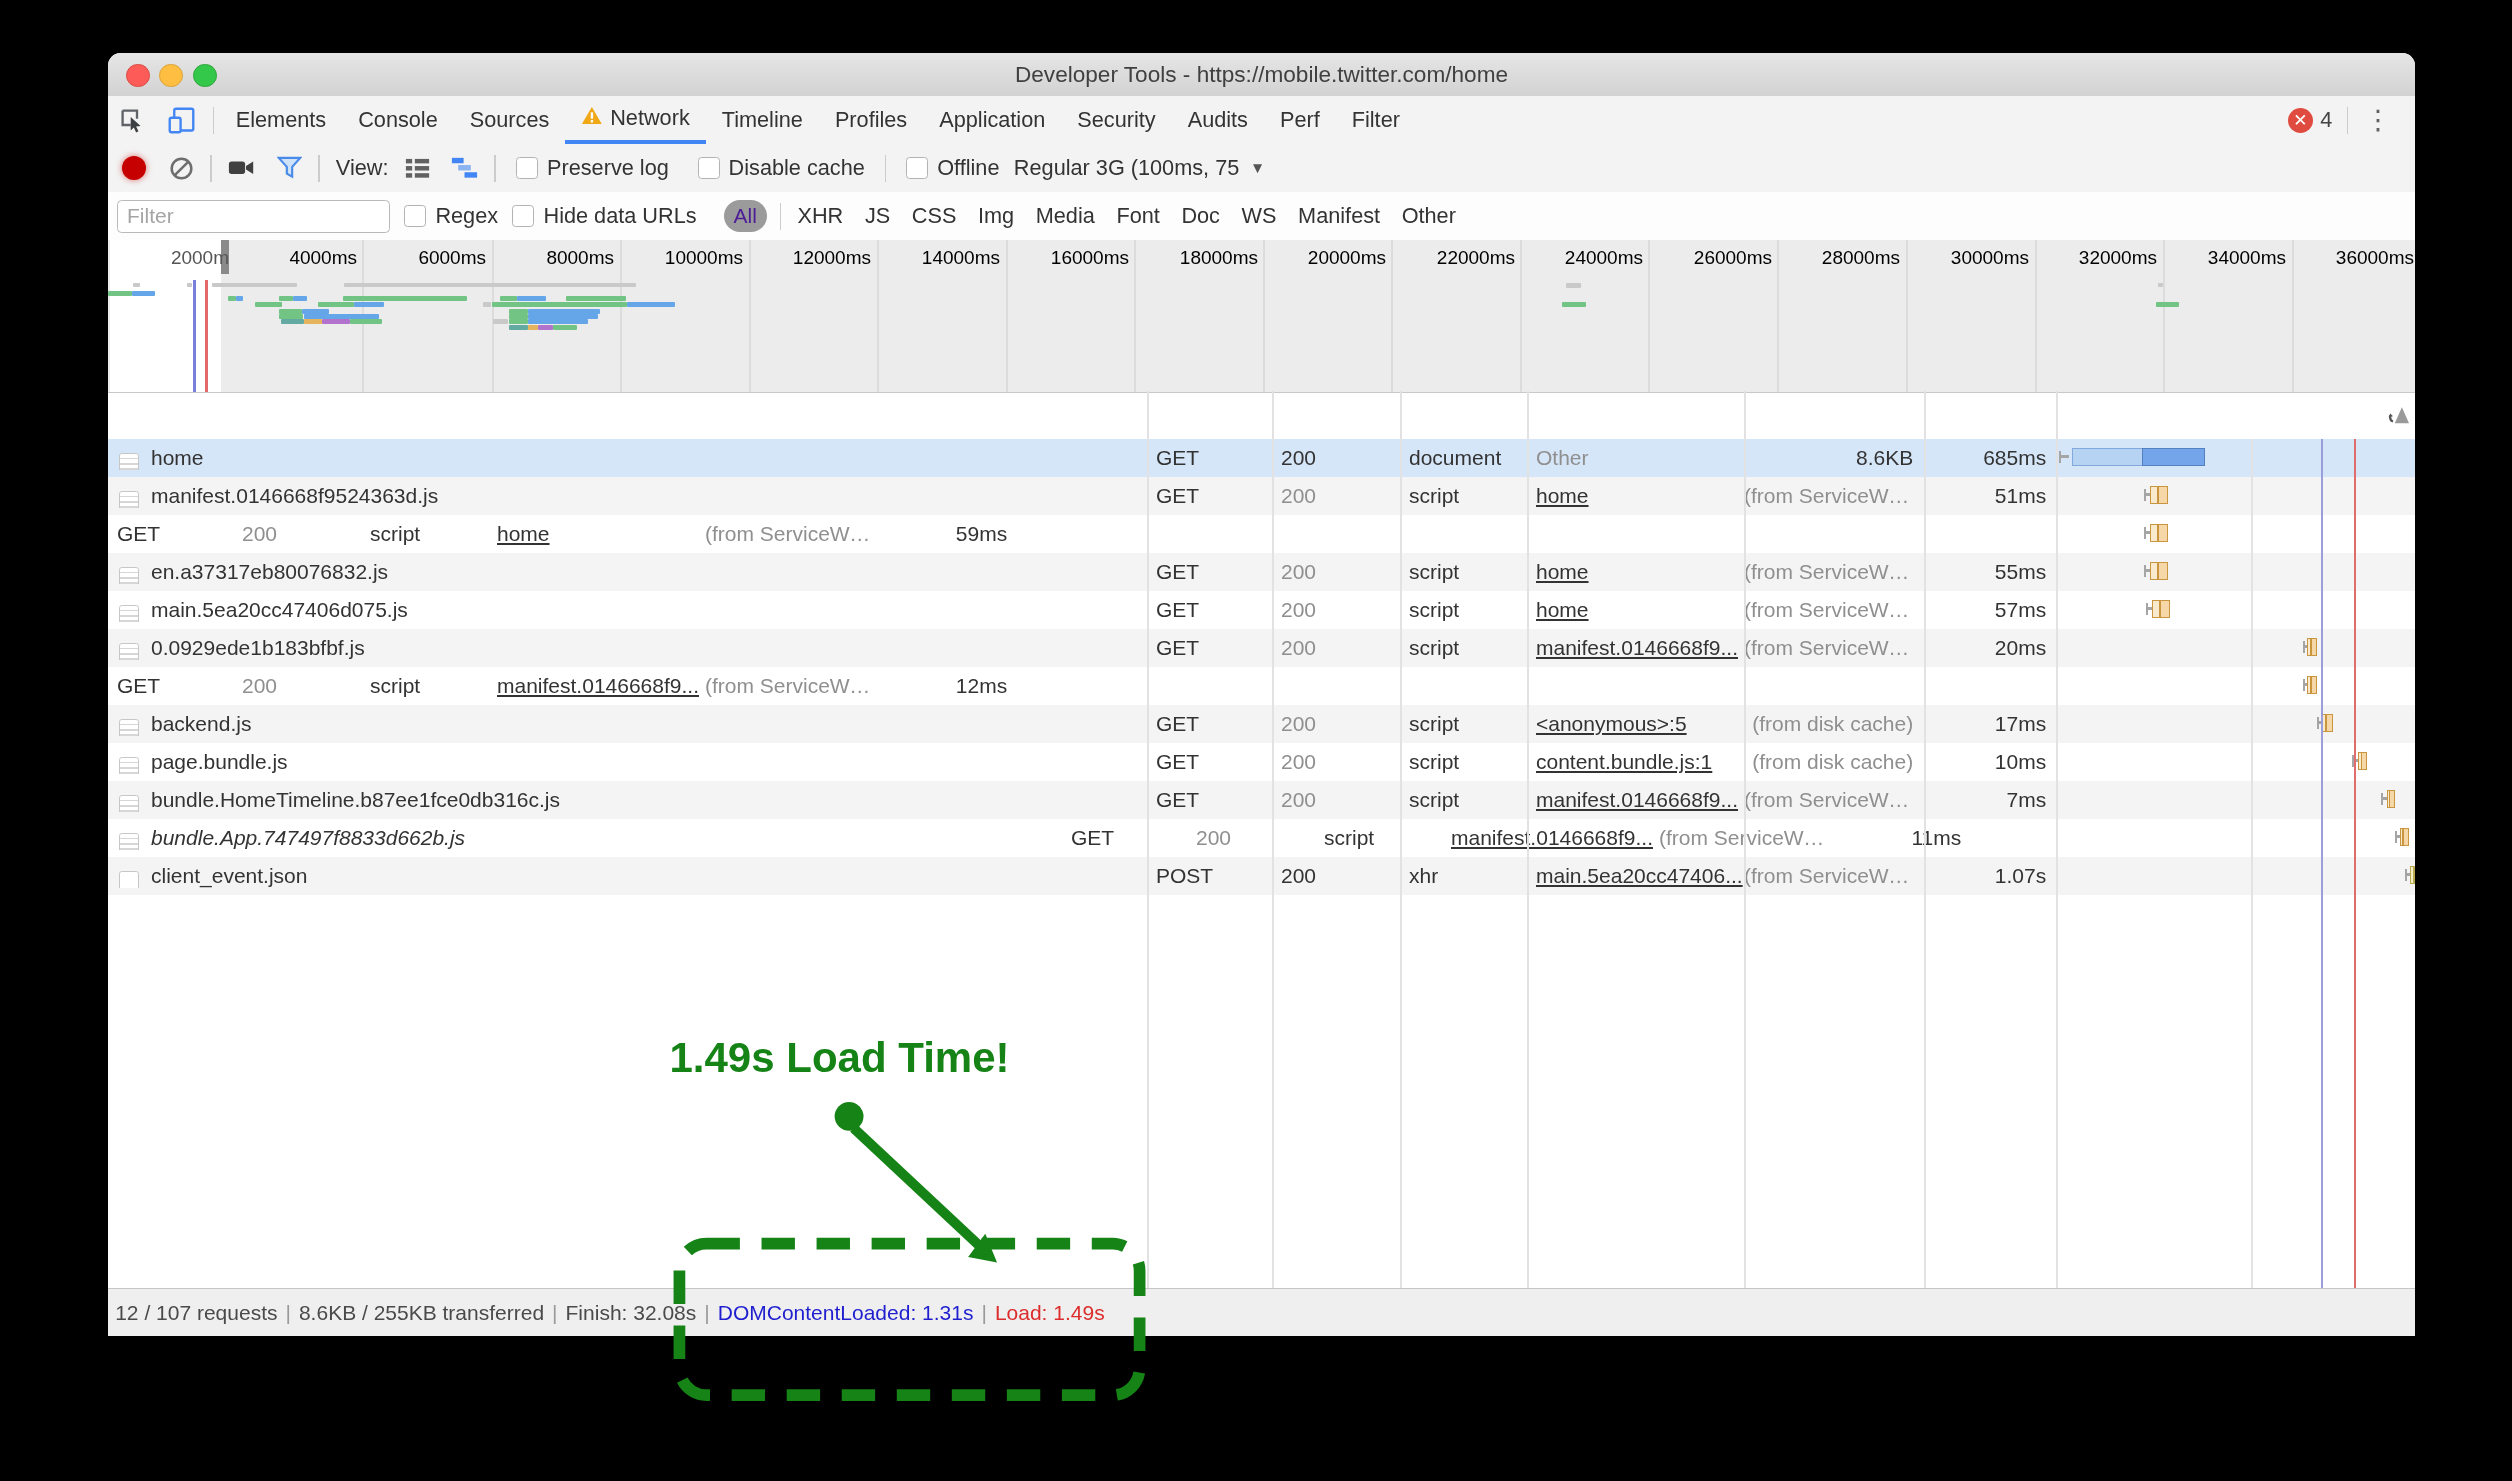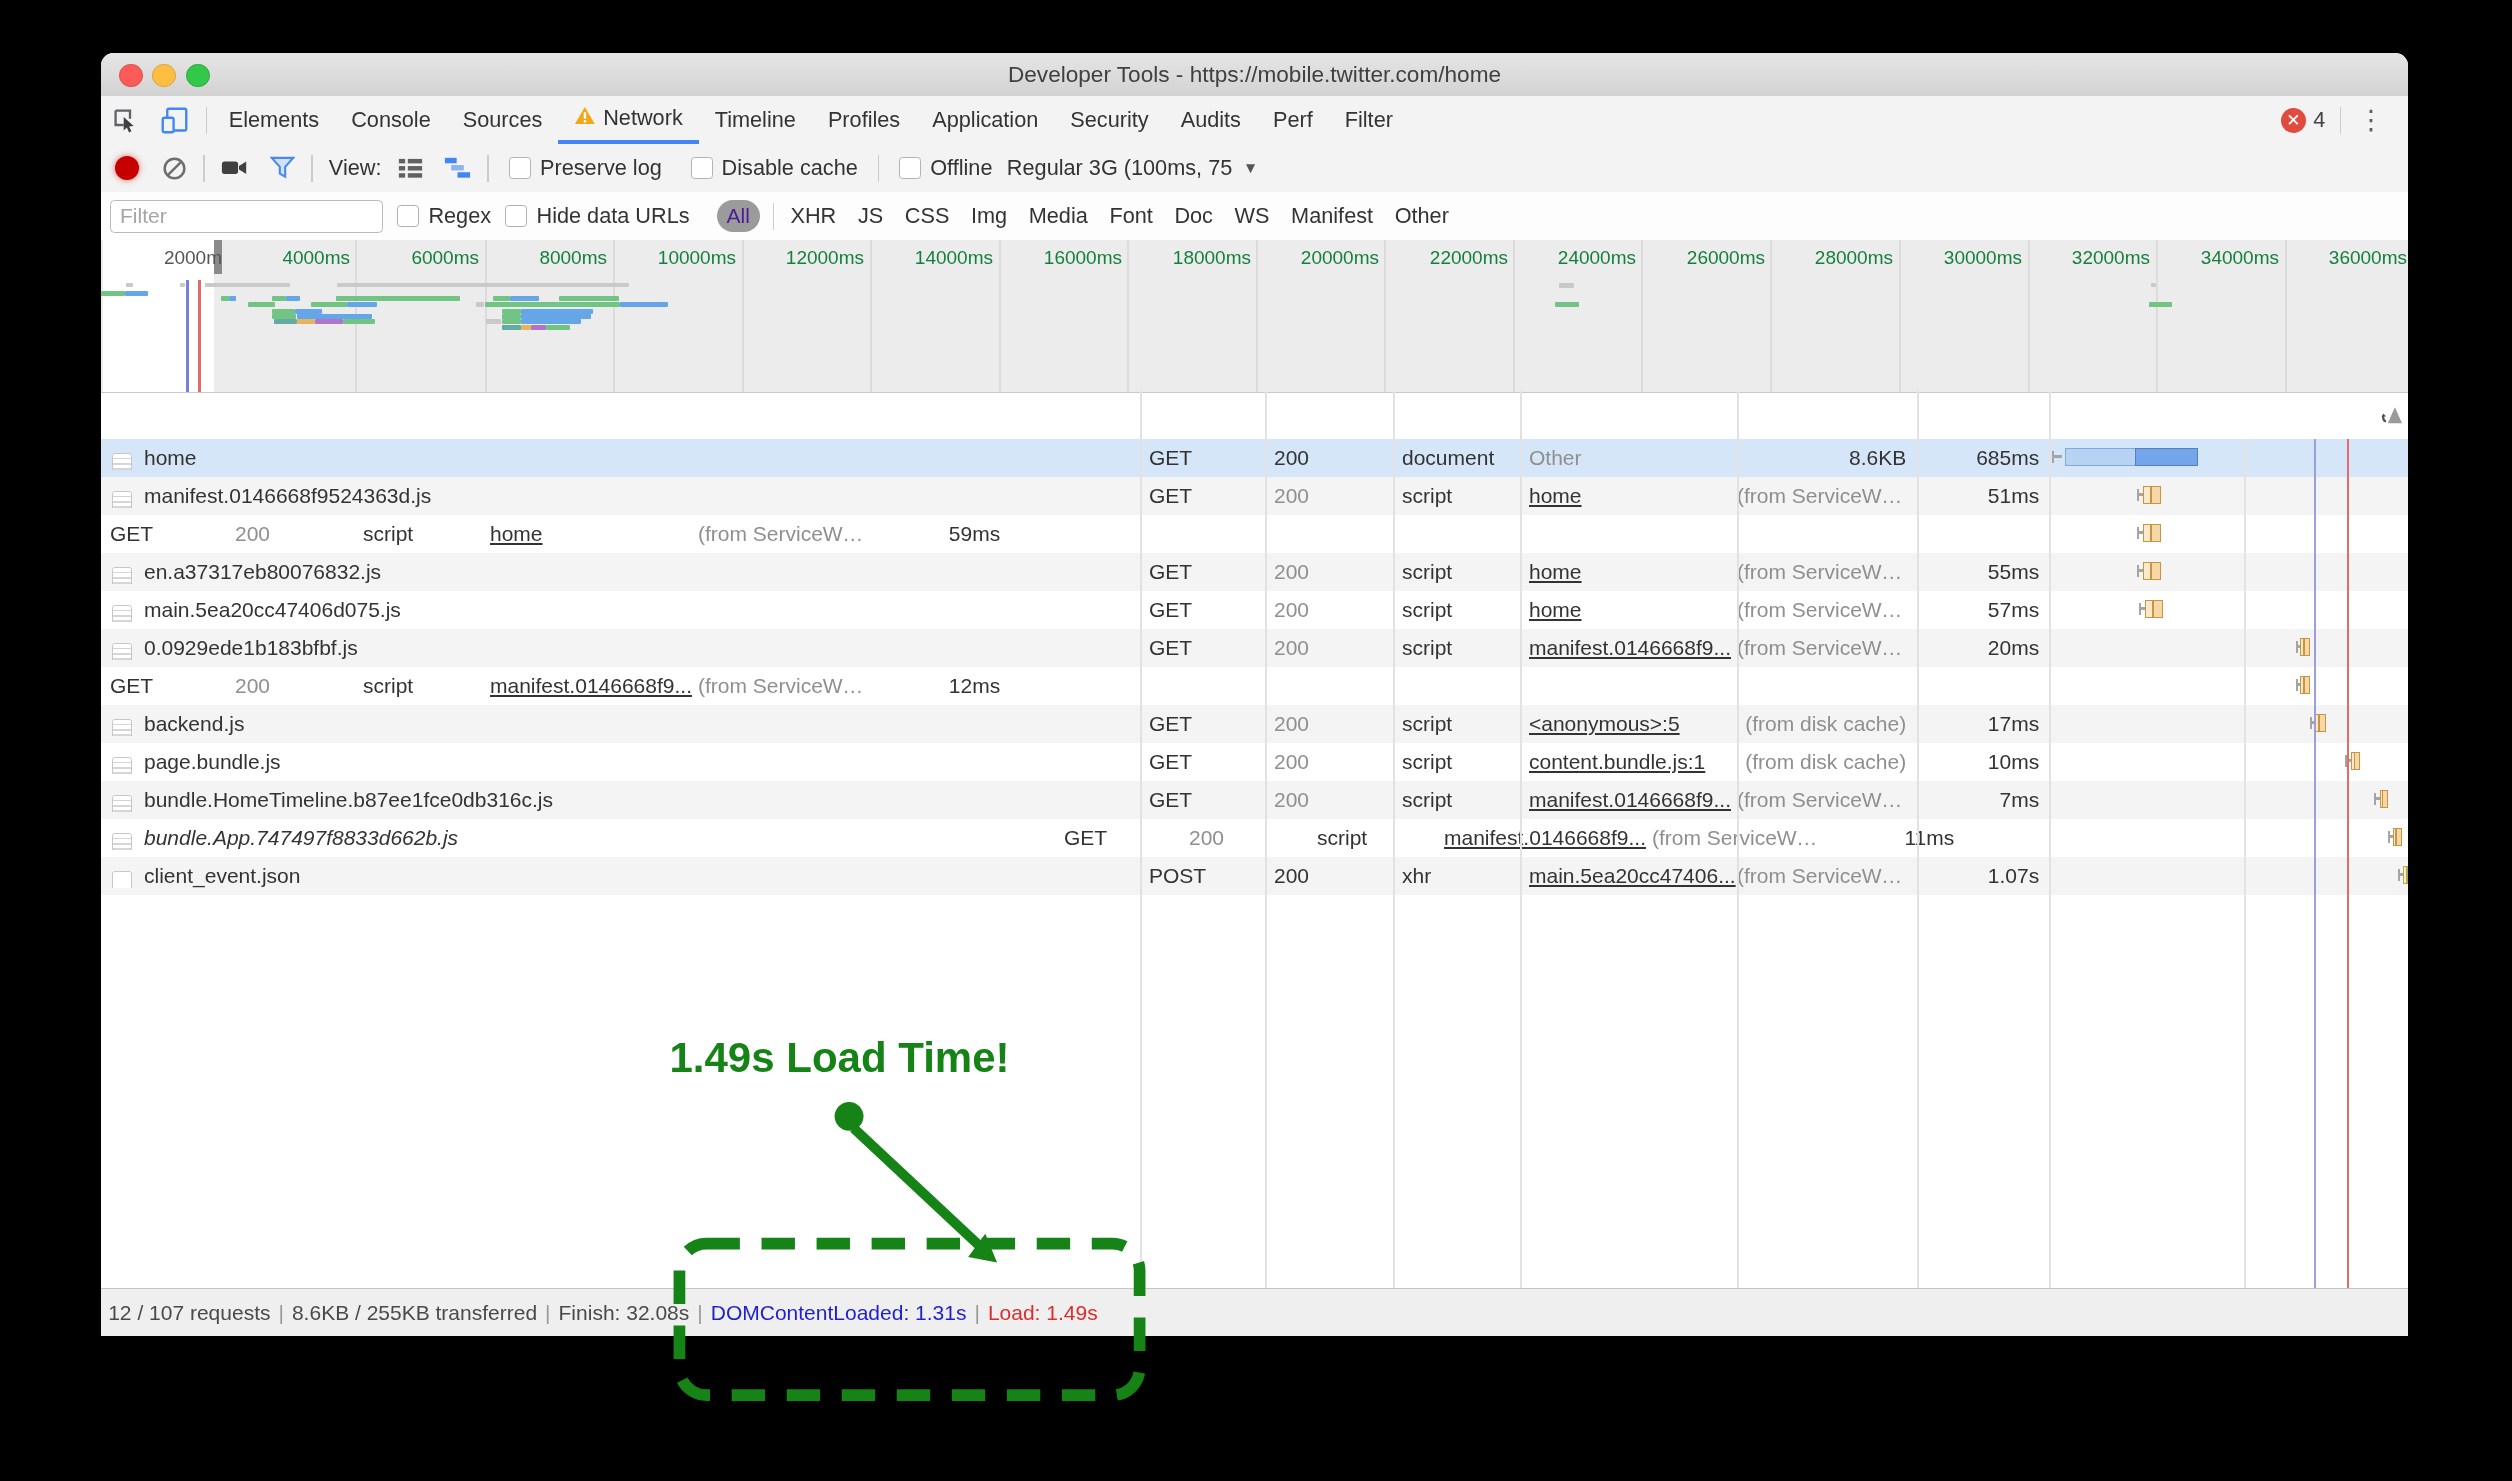--- a/index.html
+++ b/index.html
@@ -1,18 +1,18 @@
 <!DOCTYPE html>
 <html style="font-size:14.4px"><head>
 <meta charset="utf-8">
 <style>
   html,body{margin:0;padding:0;background:#000;}
   #stage{position:relative;width:2512px;height:1482px;background:#000;overflow:hidden;
          font-family:"Liberation Sans","DejaVu Sans",sans-serif;color:#333;}
-  #win{position:absolute;left:101px;top:53px;width:2307px;height:1283px;background:#fff;
+  #win{position:absolute;left:108px;top:53px;width:2307px;height:1283px;background:#fff;
        border-radius:12.6px 12.6px 0 0;overflow:hidden;box-shadow:0 0 36px rgba(0,0,0,.6);}
   
   .titlebar{position:absolute;left:0;top:0;width:100%;height:43px;
             background:linear-gradient(#e6e6e6,#d2d2d2);border-bottom:0.9px solid #b5b5b5;}
   .tl{position:absolute;top:10.8px;width:21.7px;height:21.7px;border-radius:50%;}
   .tl.r{left:18px;background:#fc5b57;border:0.9px solid #d94c44;}
   .tl.y{left:51px;background:#fdbe41;border:0.9px solid #d9a33c;}
   .tl.g{left:85px;background:#34c84a;border:0.9px solid #2ea43b;}
   .title{position:absolute;left:0;top:0;width:100%;height:43px;line-height:43px;text-align:center;
          font-size:22.6px;color:#404040;}
@@ -45,21 +45,21 @@
                 font-size:21px;padding:0 9px;color:#333;font-family:inherit;}
   .filter-input::placeholder{color:#a5a5a5;}
   .allpill{background:#9b9b9b;color:#4c1d95;border-radius:18px;padding:3.6px 10px;margin:0 7.2px 0 12.6px;font-size:21px;}
   .ftype{margin:0 10.8px;color:#333;}
   
   .overview{position:absolute;left:0;top:187px;width:100%;height:152px;background:#ececec;
             border-bottom:1.8px solid #c9c9c9;overflow:hidden;}
   .ov-white{position:absolute;left:1.8px;top:0;width:111px;height:152px;background:#fff;}
   .ov-handle{position:absolute;left:113px;top:0;width:8px;height:34px;background:#8a8a8a;}
   .gridline{position:absolute;top:0;width:1.8px;height:152px;background:#dcdcdc;}
-  .rlabel{position:absolute;top:7.2px;font-size:19px;color:#15803d;transform:translateX(-100%);}
+  .rlabel{position:absolute;top:7.2px;font-size:19px;color:#000000;transform:translateX(-100%);}
   .ovbar{position:absolute;border-radius:0.9px;}
   .ovline{position:absolute;top:40px;width:2.7px;height:112px;}
   
   .theader{position:absolute;left:0;top:338px;width:100%;height:48px;background:#fff;
            border-bottom:1.8px solid #ccc;display:flex;font-size:21px;z-index:4;}
   .hcell{display:flex;align-items:center;padding-left:9px;box-sizing:border-box;flex:none;}
   .coldiv{position:absolute;top:338px;height:897px;width:1.8px;background:#e2e2e2;z-index:5;}
   .wfline{position:absolute;top:386px;height:849px;width:1.8px;z-index:3;}
   .rows{position:absolute;left:0;top:386px;width:100%;height:849px;background:#fff;z-index:1;}
   .row{display:flex;height:38px;font-size:21px;align-items:center;position:relative;}

